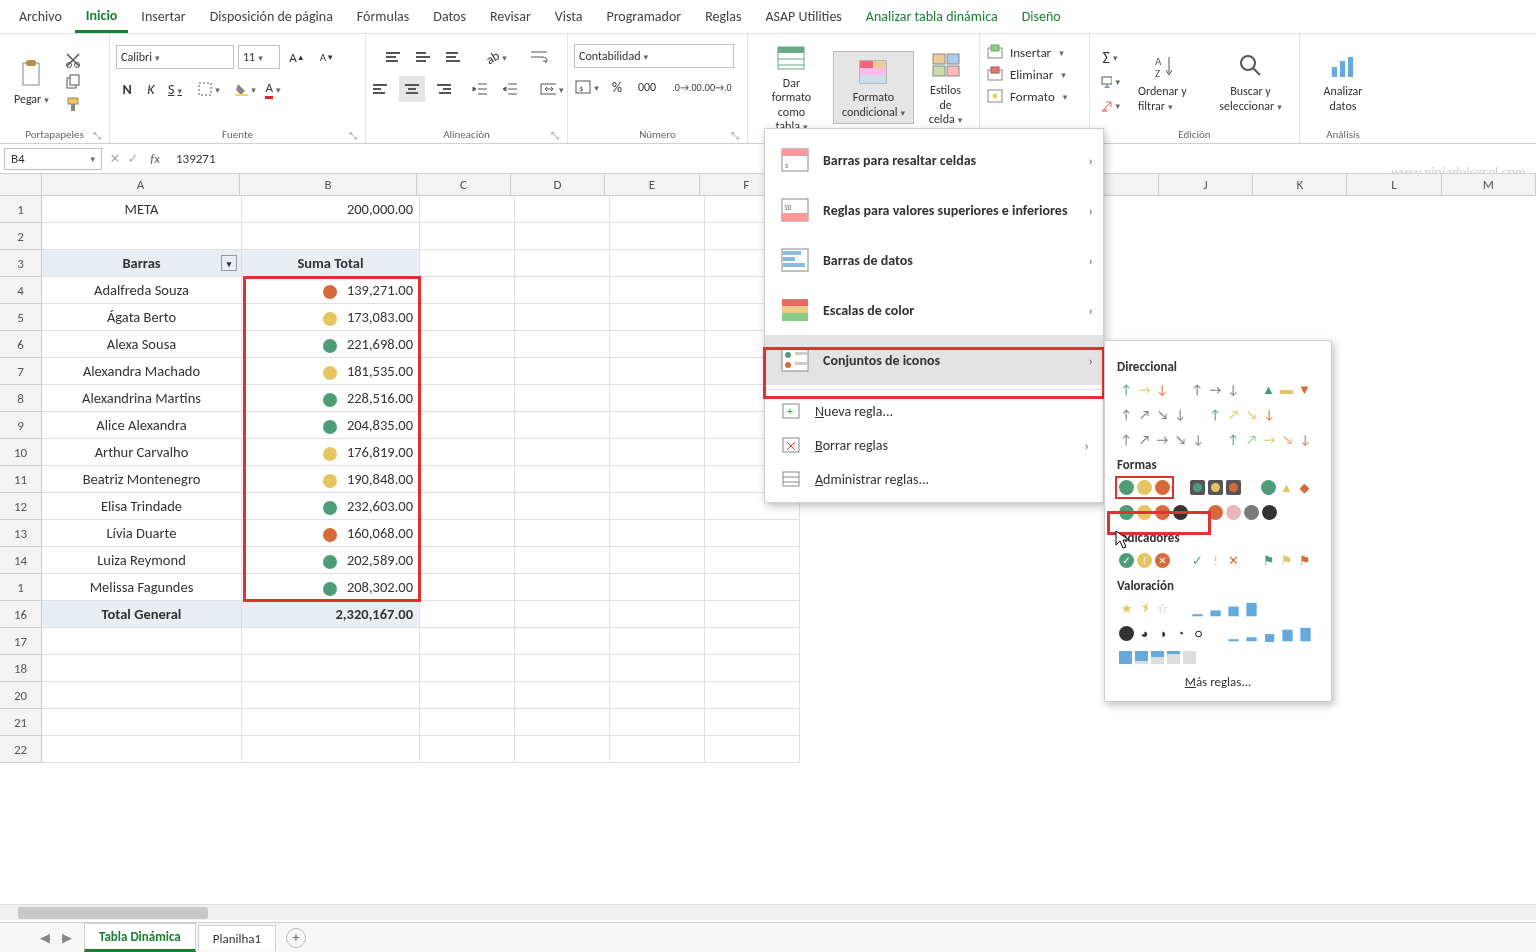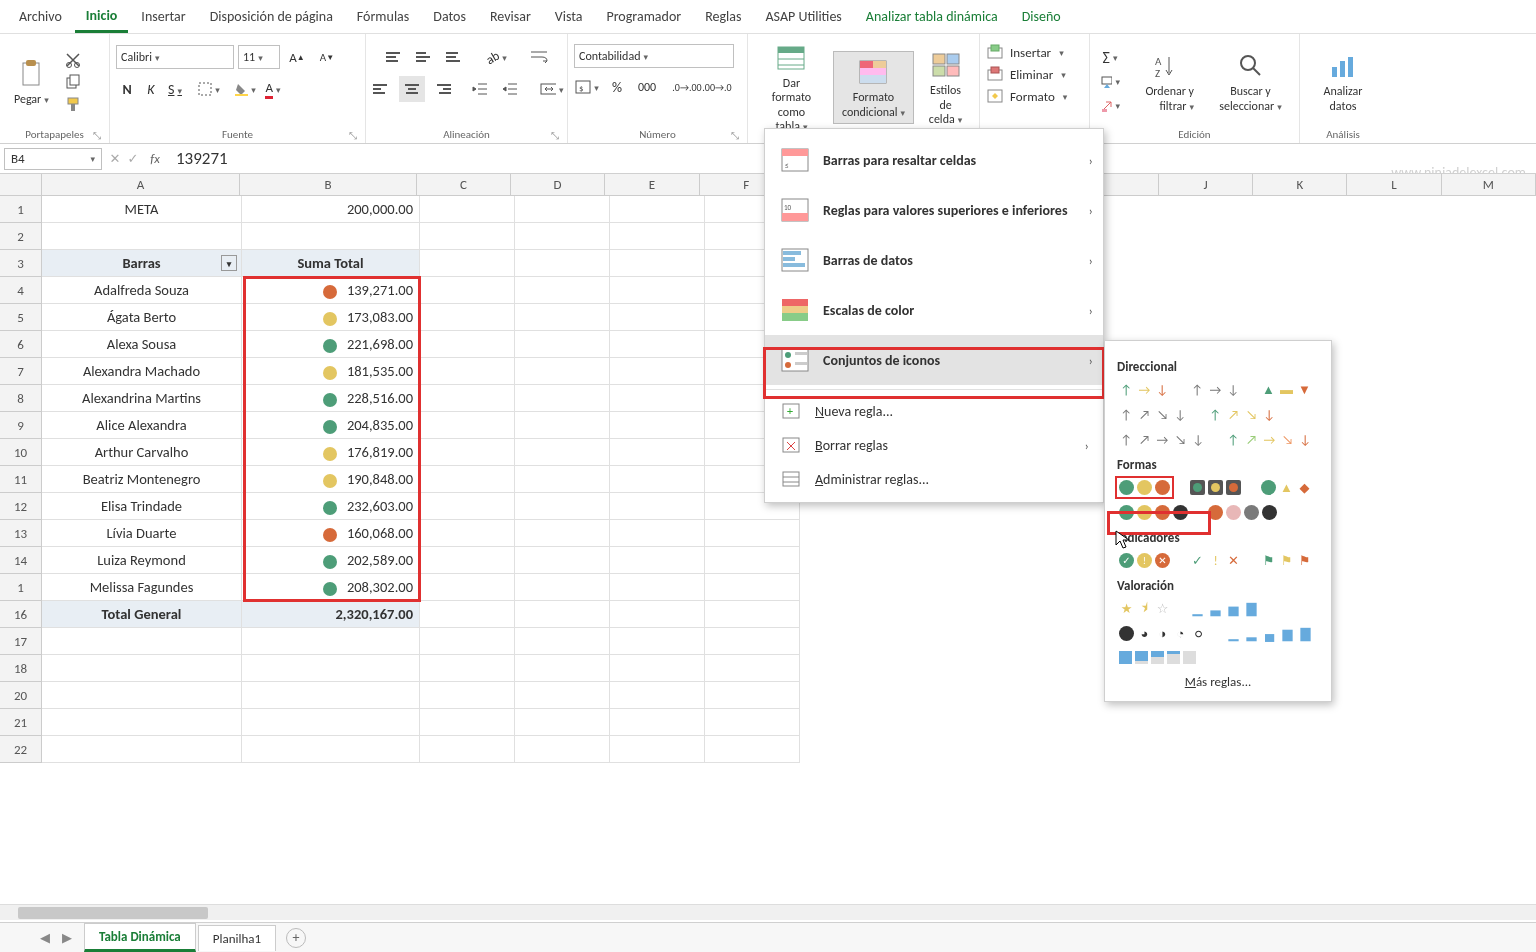--- a/index.html
+++ b/index.html
@@ -43,21 +43,21 @@
 .styles-btn { position: relative; }
 .styles-btn.highlighted { background: #e5e5e5; border: 1px solid #bbb; }
 
 
 .cells-row { display: flex; align-items: center; gap: 6px; font-size: 13px; padding: 2px 0; cursor: pointer; }
 
 
 .formula-bar { display: flex; align-items: center; height: 30px; border-bottom: 1px solid #d0d0d0; }
 .name-box { width: 98px; border: 1px solid #c0c0c0; margin: 2px 4px; height: 22px; display: flex; align-items: center; padding: 0 6px; font-size: 13px; }
 .fx-btn { width: 26px; text-align: center; font-style: italic; color: #666; }
-.formula-input { flex: 1; padding: 0 8px; font-size: 17px; }
+.formula-input { flex: 1; padding: 0 8px; font-size: 13px; }
 
 
 .grid-area { position: relative; height: 700px; overflow: hidden; }
 .col-headers { display: flex; height: 22px; background: #f3f3f3; }
 .corner-cell { width: 42px; border-right: 1px solid #ccc; border-bottom: 1px solid #ccc; background: #f3f3f3; }
 .col-header { border-right: 1px solid #ccc; border-bottom: 1px solid #ccc; text-align: center; font-size: 13px; color: #555; line-height: 22px; background: #f3f3f3; }
 .row { display: flex; height: 27px; }
 .row-header { width: 42px; border-right: 1px solid #ccc; border-bottom: 1px solid #ccc; background: #f3f3f3; text-align: center; font-size: 13px; color: #555; line-height: 27px; }
 .cell { border-right: 1px solid #e0e0e0; border-bottom: 1px solid #e0e0e0; padding: 0 6px; font-size: 14.5px; line-height: 27px; overflow: hidden; white-space: nowrap; }
 .cell.center { text-align: center; }
@@ -389,21 +389,21 @@
           </div>
       </div>
       <div class="big-btn">
         <div class="big-btn-icon">
             <svg width="26" height="26">
               <text x="2" y="12" font-size="11" fill="#555">A</text>
               <text x="2" y="24" font-size="11" fill="#555">Z</text>
               <path d="M16 4 V20 M13 17 L16 22 L19 17" stroke="#555" fill="none"></path>
             </svg>
           </div>
-        <div class="big-btn-label dropdown-arrow" style="text-align:right;line-height:1.2">Ordenar y filtrar</div>
+        <div class="big-btn-label dropdown-arrow" style="text-align:left;line-height:1.2">Ordenar y filtrar</div>
       </div>
       <div class="big-btn">
         <div class="big-btn-icon">
             <svg width="26" height="26">
               <circle cx="10" cy="10" r="7" fill="none" stroke="#555" stroke-width="2"></circle>
               <line x1="15" y1="15" x2="22" y2="22" stroke="#555" stroke-width="2"></line>
             </svg>
           </div>
         <div class="big-btn-label dropdown-arrow" style="text-align:center;line-height:1.2">Buscar y seleccionar</div>
       </div>

